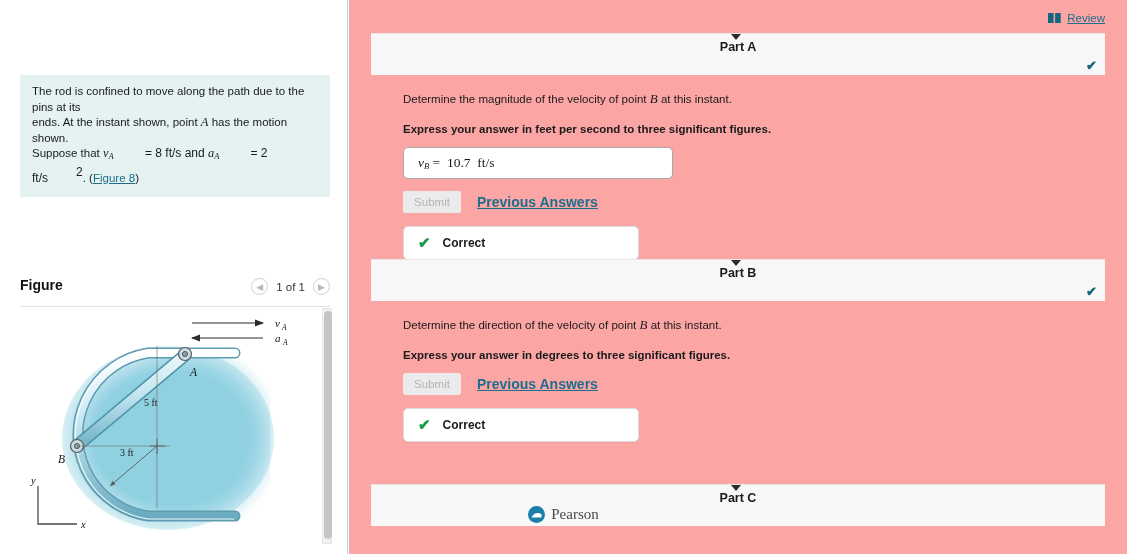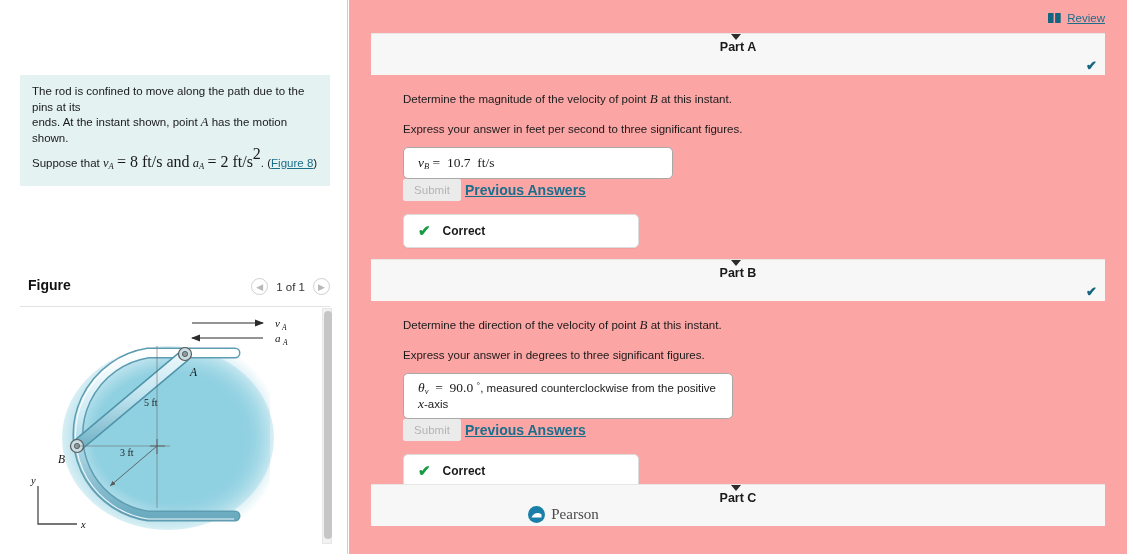--- a/index.html
+++ b/index.html
@@ -21,30 +21,30 @@
   }
   #problem-statement {
     position: absolute; left: 20px; top: 75px; width: 310px;
     background: #e4f2f1;
     padding: 9px 12px 11px 12px;
     font-size: 11.5px;
     line-height: 15.5px;
     color: #1a1a1a;
   }
   #problem-statement .mathvar { font-family: "Liberation Serif", serif; font-style: italic; font-size: 12.5px; }
-  #problem-statement .mathup { font-family: Liberation Serif, serif; font-size: 16px; }
+  #problem-statement .mathup { font-family: Liberation Sans, sans-serif; font-size: 12px; margin-left: 28px; }
   .sub { font-size: 8.5px; vertical-align: -0.25em; font-style: italic; font-family:"Liberation Serif",serif;}
   .sup { font-size: 8.5px; vertical-align: 0.5em; }
   #fig-link { color: #1b6e8c; text-decoration: underline; cursor: pointer; }
 
   #figure-head {
     position: absolute; left: 20px; top: 276px; width: 310px; height: 28px;
   }
   #figure-title {
-    position: absolute; left: 8px; top: 1px;
+    position: absolute; left: 0; top: 1px;
     font-size: 14px; font-weight: bold; color: #111;
   }
   #figure-nav {
     position: absolute; right: 0; top: 2px;
     display: flex; align-items: center; gap: 8px;
   }
   .navbtn {
     width: 17px; height: 17px; border-radius: 50%;
     border: 1px solid #cfcfcf; background: #fff;
     display: flex; align-items: center; justify-content: center;
@@ -105,33 +105,33 @@
     border-top: 6px solid #2b2b2b;
     cursor: pointer;
   }
   .part-label { font-size: 12.5px; font-weight: bold; color: #1a1a1a; }
   .part-check {
     position: absolute; right: 8px; bottom: 2px;
     color: #14657f; font-size: 13px; font-weight: bold;
   }
   .part-body { padding: 16px 0 0 32px; }
   .q-text { font-size: 11.5px; color: #1a1a1a; margin-bottom: 10px; }
-  .q-instr { font-size: 11.5px; color: #1a1a1a; font-weight: normal; margin-bottom: 12px; margin-top: 16px; }
+  .q-instr { font-size: 11.5px; color: #1a1a1a; font-weight: bold; margin-bottom: 12px; margin-top: 16px; }
   .mi { font-family: "Liberation Serif", serif; font-style: italic; font-size: 13px; }
 
   .answer-box {
     display: inline-flex; align-items: center;
     min-height: 32px; border: 1px solid #a8a8a8; border-radius: 5px;
     background: #fff; padding: 6px 14px;
     font-size: 12px; color: #1a1a1a;
   }
   .ansmath { font-family: "Liberation Serif", serif; font-size: 13.5px; }
   .ansmath i { font-style: italic; }
 
-  .btn-row { display: flex; align-items: center; gap: 4px; }
+  .btn-row { margin-top: 12px; display: flex; align-items: center; gap: 16px; }
   .submit-btn {
     width: 58px; height: 22px; background: #ebebeb; border: none; border-radius: 2px;
     color: #b4b4b4; font-size: 11.5px; font-family: "Liberation Sans", sans-serif;
     cursor: default;
   }
   .prev-link {
     font-size: 14px; font-weight: bold; color: #1b6e8c;
     text-decoration: underline; cursor: pointer;
   }
   .status-box {
@@ -335,29 +335,20 @@
         <div class="part-check">✔</div>
       </div>
       <div class="part-body">
         <div class="q-text">
           <span>Determine the direction of the velocity of point</span>
           <span class="mi">B</span>
           <span>at this instant.</span>
         </div>
         <div class="q-instr">Express your answer in degrees to three significant figures.</div>
 
-        <div class="answer-box" style="width:330px;">
-          <span class="ansmath">
-            <i>θ</i><span class="sub">v</span>
-            &nbsp;<span>=</span>
-            &nbsp;<span>90.0</span>
-            <span style="font-size:9px;vertical-align:0.45em;">°</span><span style="font-family:'Liberation Sans',sans-serif;font-size:11.5px;">, measured counterclockwise from the positive</span>
-            <i>x</i><span style="font-family:'Liberation Sans',sans-serif;font-size:11.5px;">-axis</span>
-          </span>
-        </div>
 
         <div class="btn-row">
           <button class="submit-btn">Submit</button>
           <span class="prev-link">Previous Answers</span>
         </div>
 
         <div class="status-box">
           <span class="status-check">✔</span>
           <span class="status-text">Correct</span>
         </div>

